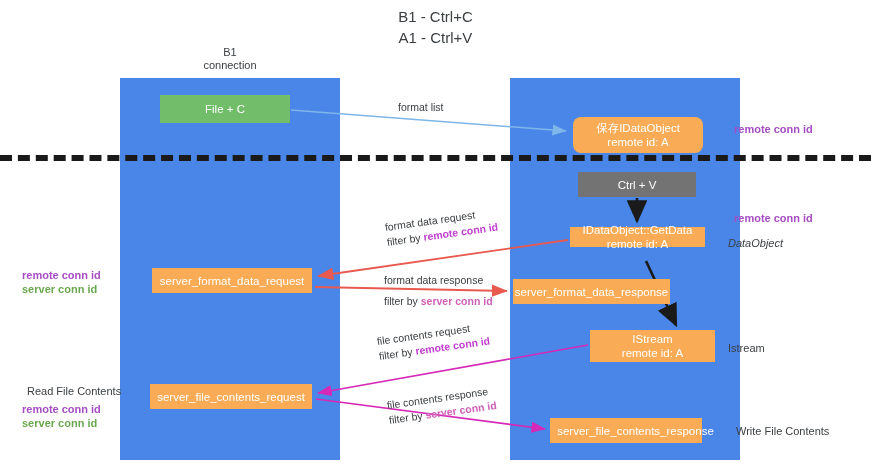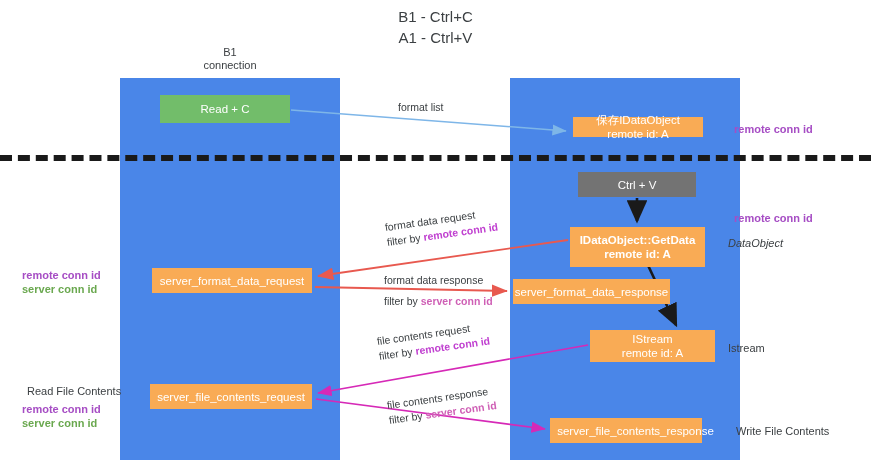--- a/index.html
+++ b/index.html
@@ -66,23 +66,23 @@
     color: #ffffff;
     font-size: 11.5px;
     line-height: 14px;
     white-space: pre-line;
     padding: 2px 4px;
   }
   .node.green { background: #6aa84f; background: #72bd6a; }
   .node.orange { background: #f9ab55; }
 
   #n-ctrlc   { left: 160px; top: 95px;  width: 130px; height: 28px; background:#72bd6a; }
-  #n-idobj   { left: 573px; top: 117px; width: 130px; height: 20px; }
+  #n-idobj   { left: 573px; top: 117px; width: 130px; height: 36px; border-radius: 8px; }
   #n-ctrlv   { left: 578px; top: 172px; width: 118px; height: 25px; background:#737373; }
-  #n-getdata { left: 570px; top: 227px; width: 135px; height: 40px; font-weight: bold; }
+  #n-getdata { left: 570px; top: 227px; width: 135px; height: 20px; }
   #n-sfdreq  { left: 152px; top: 268px; width: 160px; height: 25px; }
   #n-sfdresp { left: 513px; top: 279px; width: 157px; height: 25px; }
   #n-istream { left: 590px; top: 330px; width: 125px; height: 32px; }
   #n-sfcreq  { left: 150px; top: 384px; width: 162px; height: 25px; }
   #n-sfcresp { left: 550px; top: 418px; width: 152px; height: 25px; padding-left: 23px; }
 
   
   .side-label {
     font-size: 11px;
     color: #3c4043;
@@ -168,21 +168,21 @@
 
     <line x1="646" y1="261" x2="676" y2="325" stroke="#1a1a1a" stroke-width="2.6" marker-end="url(#ah-black)"></line>
 
     <line x1="588" y1="345" x2="318" y2="393" stroke="#d629b7" stroke-width="1.6" marker-end="url(#ah-magenta)"></line>
 
     <line x1="316" y1="399" x2="545" y2="429" stroke="#d629b7" stroke-width="1.6" marker-end="url(#ah-magenta)"></line>
   </svg>
 
   <div class="abs" id="separator"></div>
 
-  <div class="abs node green" id="n-ctrlc">Read + C</div>
+  <div class="abs node green" id="n-ctrlc">File + C</div>
   <div class="abs node orange" id="n-idobj">保存IDataObject
 remote id: A</div>
   <div class="abs node green" id="n-ctrlv">Ctrl + V</div>
   <div class="abs node orange" id="n-getdata">IDataObject::GetData
 remote id: A</div>
   <div class="abs node orange" id="n-sfdreq">server_format_data_request</div>
   <div class="abs node orange" id="n-sfdresp">server_format_data_response</div>
   <div class="abs node orange" id="n-istream">IStream
 remote id: A</div>
   <div class="abs node orange" id="n-sfcreq">server_file_contents_request</div>

